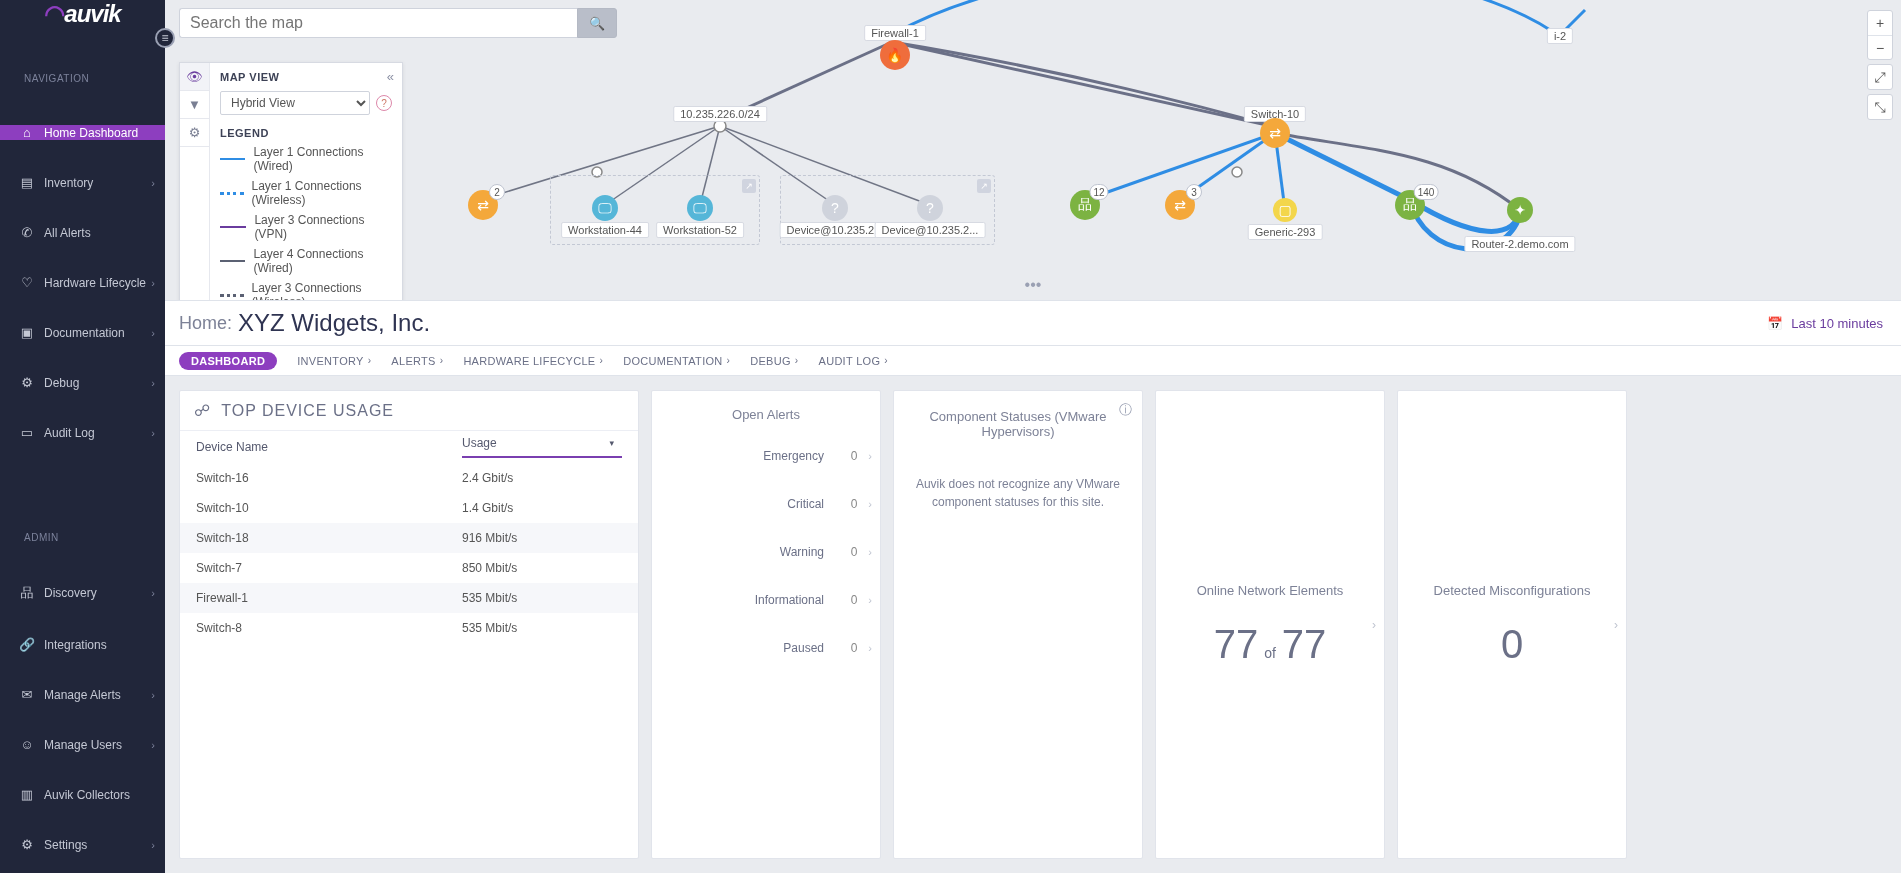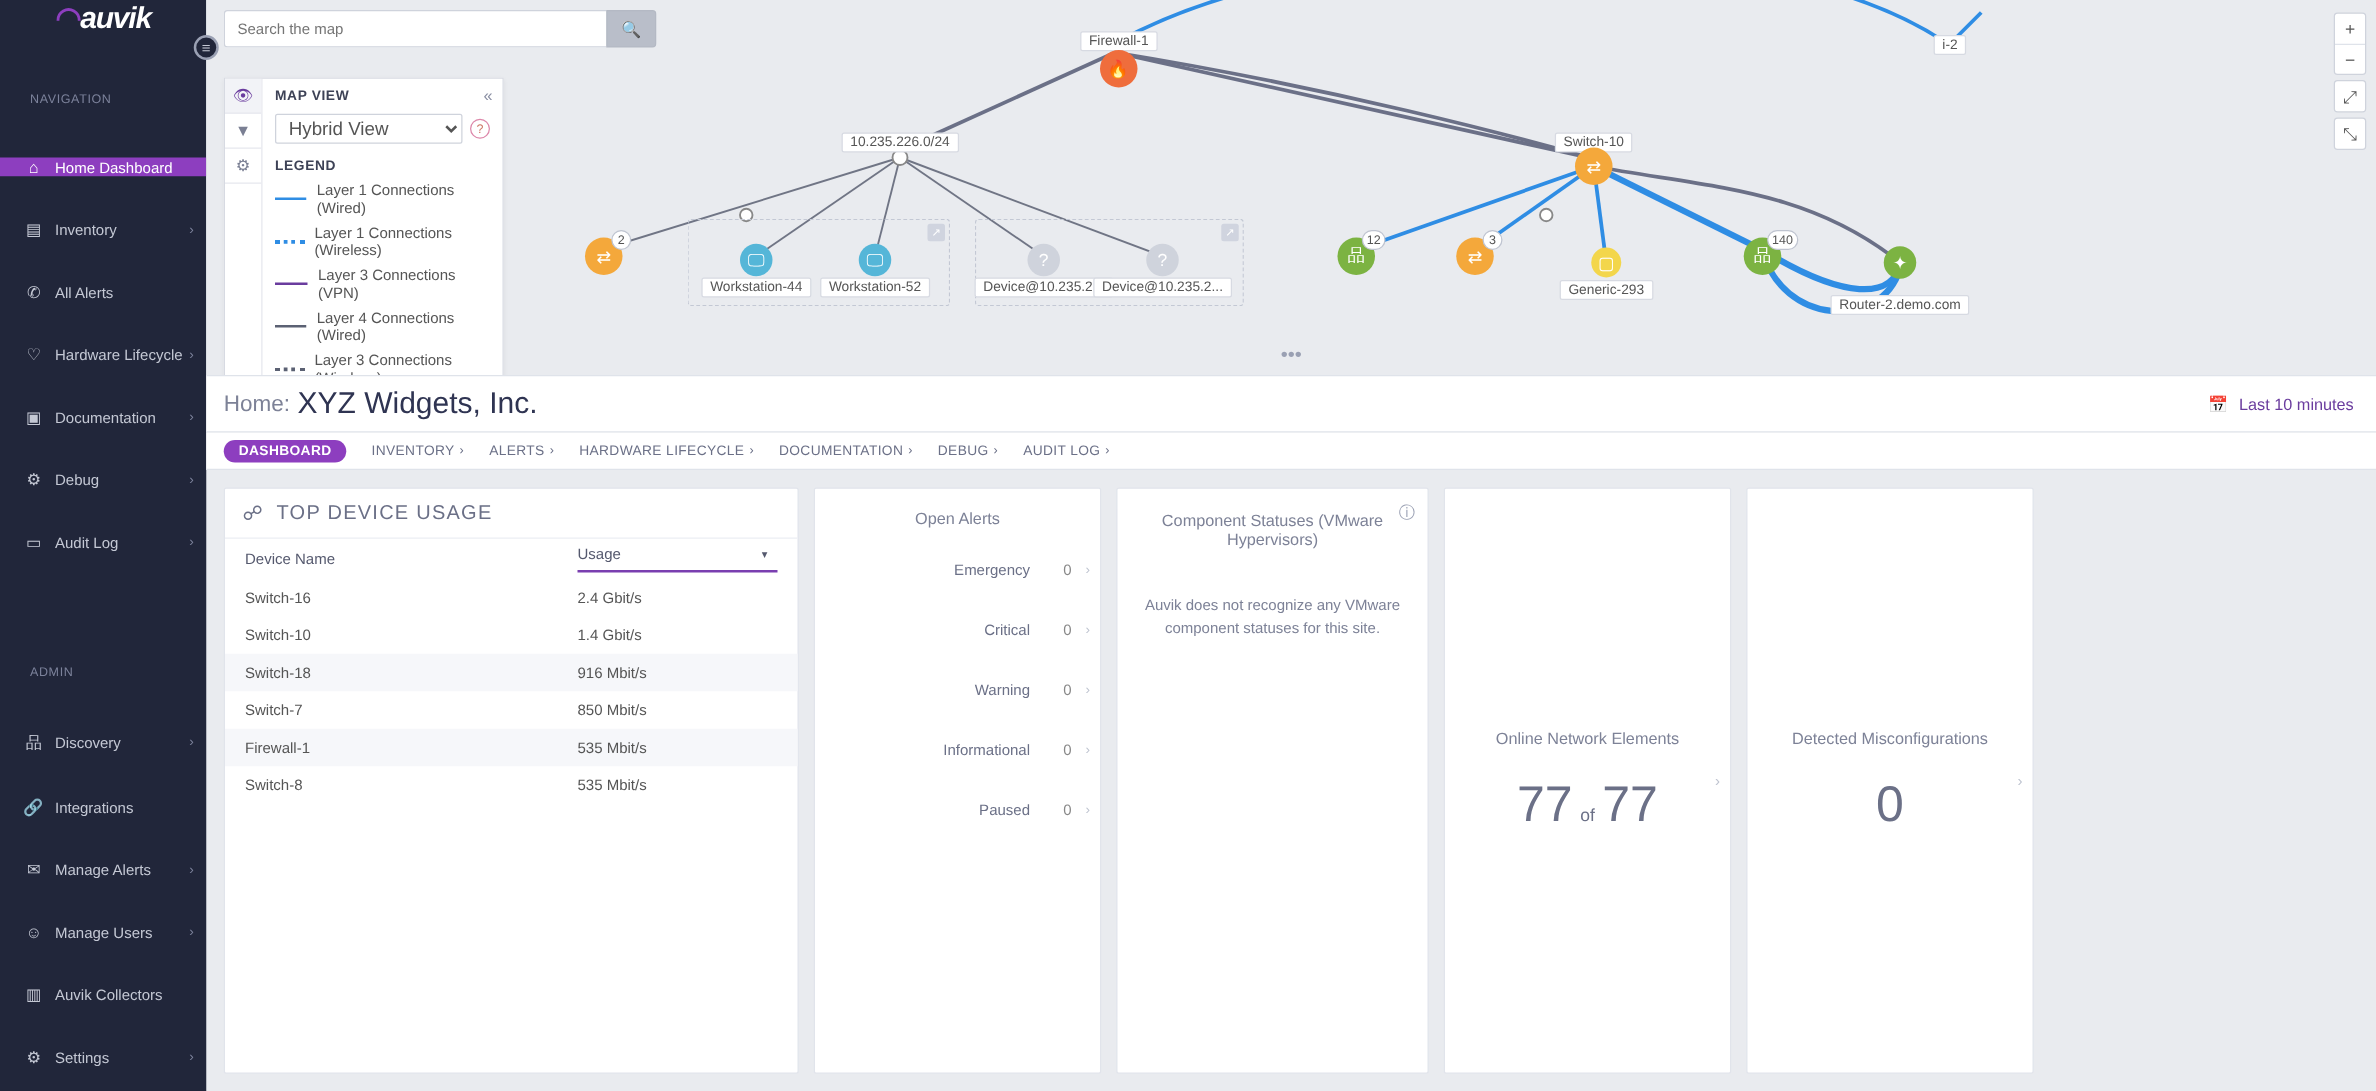--- a/index.html
+++ b/index.html
@@ -83,24 +83,24 @@
   .map-region {
     height: 300px; position: relative;
     background: #e9ebef;
     overflow: hidden;
   }
   .search-bar {
     position: absolute; left: 14px; top: 8px;
     display: flex; z-index: 20;
   }
   .search-input {
-    width: 306px; height: 30px;
+    width: 398px; height: 30px;
     border: 1px solid #cfd3dc; border-right: none;
     border-radius: 3px 0 0 3px;
-    padding: 0 10px; font-size: 12px; color: #666;
+    padding: 0 10px; font-size: 16px; color: #666;
     background: #fff;
   }
   .search-btn {
     width: 40px; height: 30px;
     background: #b9bec9; border: 1px solid #b4b9c4;
     border-radius: 0 3px 3px 0; color: #fff;
     display:flex;align-items:center;justify-content:center;
     cursor: pointer;
   }
   .map-panel {
@@ -122,21 +122,21 @@
     border-bottom:1px solid #e6e8ee; cursor:pointer;
     color:#7a7f93;
   }
   .map-panel-tab.active { background:#f2f3f7; color:#6a3c9e;}
   .map-panel-body { flex:1; padding: 8px 10px 10px; position:relative;}
   .map-panel-title { font-size:11px; font-weight:700; letter-spacing:.5px; color:#3d4256;}
   .map-panel-collapse { position:absolute; right:8px; top:6px; color:#8a8fa3; cursor:pointer;}
   .map-select-row { display:flex; align-items:center; margin-top:8px; gap:6px;}
   .map-select {
     flex:1; height:24px; border:1px solid #cfd3dc; border-radius:2px;
-    font-size:15px; padding:0 6px; background:#fff; color:#555;
+    font-size:12px; padding:0 6px; background:#fff; color:#555;
   }
   .map-help { width:16px;height:16px;border-radius:50%;border:1px solid #cfa;background:#fff;
     color:#c99; font-size:10px;display:flex;align-items:center;justify-content:center; cursor:pointer;
     border-color:#d8a; color:#c76;}
   .legend-title { font-size:11px; font-weight:700; letter-spacing:.5px; color:#3d4256; margin-top:12px;}
   .legend-item { display:flex; align-items:center; margin-top:6px; font-size:12px; color:#555;}
   .legend-line {
     width:28px; height:0; border-top:2px solid; margin-right:8px;
   }
   .legend-line.dashed { border-top-style:dotted; border-top-width:3px;}

